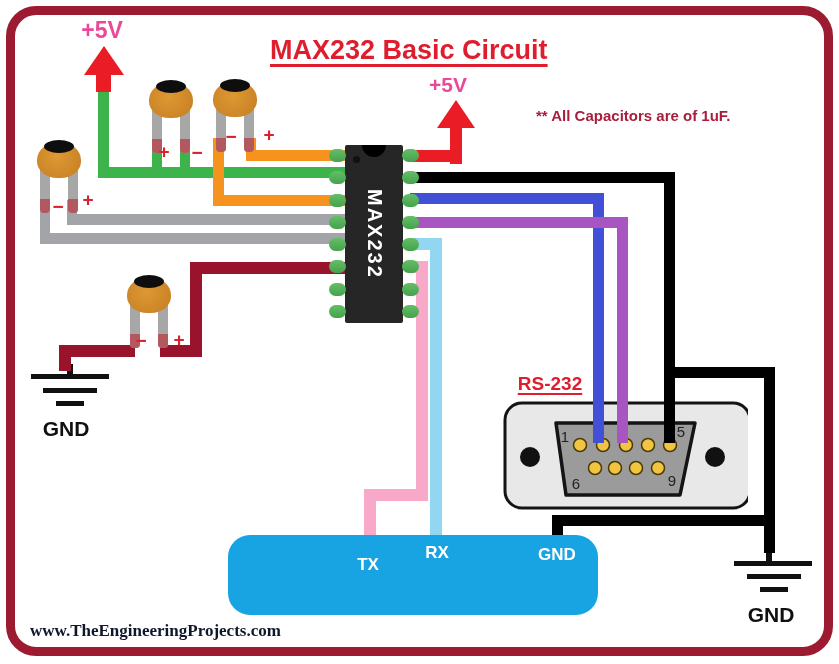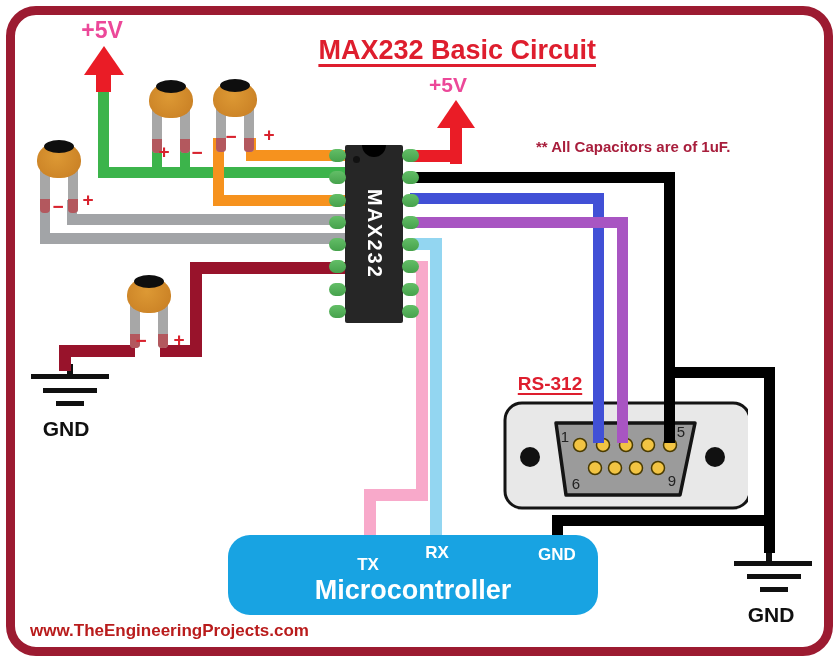--- a/index.html
+++ b/index.html
@@ -8,21 +8,21 @@
   .abs{position:absolute;}
   .w{position:absolute;}
   .frame{position:absolute;left:6px;top:6px;width:827px;height:650px;box-sizing:border-box;
          border:9px solid #9C1B31;border-radius:30px;}
   .lbl{position:absolute;font-weight:bold;white-space:nowrap;}
   .red-lbl{color:#ec4899;}
   .title{color:#DE1E2E;font-size:27px;text-decoration:underline;text-decoration-thickness:3px;text-underline-offset:5px;}
   .note{color:#A81E3C;font-size:15px;}
   .rs232{color:#DE1E2E;font-size:19px;text-decoration:underline;text-decoration-thickness:2px;text-underline-offset:3px;}
   .gnd-lbl{color:#101010;font-size:21px;}
-  .site{color:#b91c1c;font-size:17px;}
+  .site{color:#0f172a;font-size:17px;font-family:Liberation Serif, serif;}
   .pol{position:absolute;font-weight:bold;font-size:19px;color:#D8232E;transform:translate(-50%,-50%);}
   
   .cap{position:absolute;width:46px;height:71px;}
   .cap .leg{position:absolute;top:22px;width:10px;height:49px;background:#A7A7A7;border-radius:0 0 4px 4px;}
   .cap .leg.l{left:4px;} .cap .leg.r{left:32px;}
   .cap .tip{position:absolute;bottom:0;left:0;width:10px;height:14px;background:#B3585E;border-radius:0 0 4px 4px;}
   .cap .body{position:absolute;left:1px;top:0;width:44px;height:36px;background:radial-gradient(circle at 45% 40%,#DD9934,#C67C22);
              border-radius:50% 50% 46% 46%;}
   .cap .cap-top{position:absolute;left:8px;top:-2px;width:30px;height:13px;background:#0E0E0E;border-radius:50%;}
   
@@ -186,31 +186,30 @@
     <div class="pin pr" style="top:49px;"></div>
     <div class="pin pr" style="top:71px;"></div>
     <div class="pin pr" style="top:93px;"></div>
     <div class="pin pr" style="top:115px;"></div>
     <div class="pin pr" style="top:138px;"></div>
     <div class="pin pr" style="top:160px;"></div>
     <div class="name">MAX232</div>
   </div>
 
   <div class="mcu">
-    <div class="name">Microcontroller</div>
     <div class="pinlbl" style="left:140px;top:20px;">TX</div>
     <div class="pinlbl" style="left:209px;top:8px;">RX</div>
     <div class="pinlbl" style="left:329px;top:10px;">GND</div>
   </div>
 
-  <div class="lbl title" style="left:270px;top:35px;width:326px;text-align:right;">MAX232 Basic Circuit</div>
-  <div class="lbl note" style="left:536px;top:107px;margin-top:31px;">** All Capacitors are of 1uF.</div>
+  <div class="lbl title" style="left:270px;top:35px;width:326px;text-align:left;">MAX232 Basic Circuit</div>
+  <div class="lbl note" style="left:536px;top:107px;">** All Capacitors are of 1uF.</div>
   <div class="lbl red-lbl" style="left:76px;top:17px;width:52px;text-align:center;font-size:23px;">+5V</div>
   <div class="lbl red-lbl" style="left:422px;top:73px;width:52px;text-align:center;font-size:21px;">+5V</div>
-  <div class="lbl rs232" style="left:511px;top:373px;width:78px;text-align:center;">RS-312</div>
+  <div class="lbl rs232" style="left:511px;top:373px;width:78px;text-align:center;">RS-232</div>
   <div class="lbl gnd-lbl" style="left:36px;top:417px;width:60px;text-align:center;">GND</div>
   <div class="lbl gnd-lbl" style="left:741px;top:603px;width:60px;text-align:center;">GND</div>
   <div class="lbl site" style="left:30px;top:621px;">www.TheEngineeringProjects.com</div>
 
   <span class="pol" style="left:58px;top:207px;">−</span>
   <span class="pol" style="left:88px;top:200px;">+</span>
   <span class="pol" style="left:164px;top:152px;">+</span>
   <span class="pol" style="left:197px;top:153px;">−</span>
   <span class="pol" style="left:231px;top:137px;">−</span>
   <span class="pol" style="left:269px;top:135px;">+</span>

